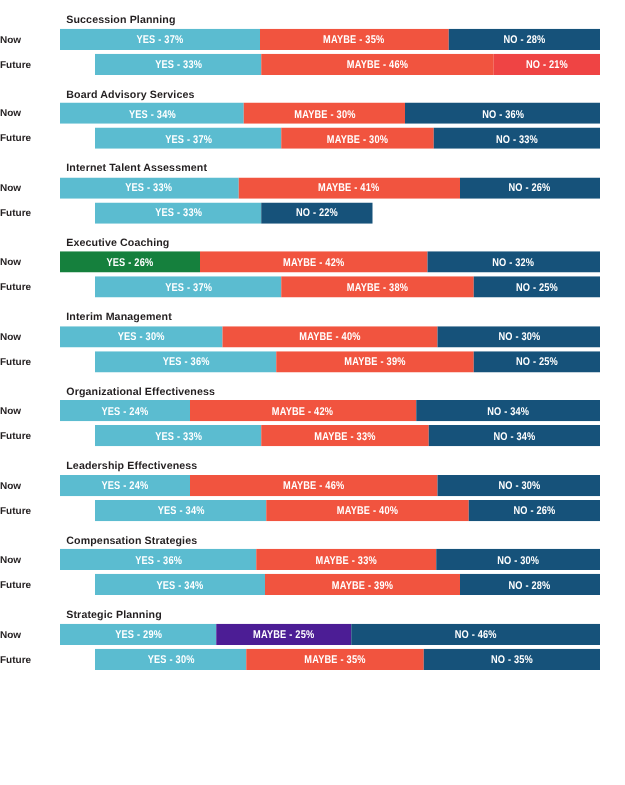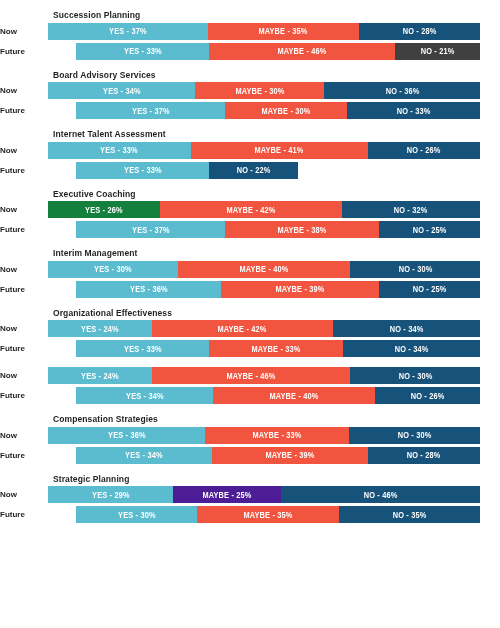--- a/index.html
+++ b/index.html
@@ -103,21 +103,21 @@
       </div>
       <div class="row">
         <div class="row-label">Future</div>
         <div class="bar">
           <div class="seg yes" style="width: 33%; background: rgb(91, 188, 208);">
             <span class="seg-label">YES - 33%</span>
           </div>
           <div class="seg maybe" style="width: 46%; background: rgb(241, 84, 63);">
             <span class="seg-label">MAYBE - 46%</span>
           </div>
-          <div class="seg no" style="width: 21%; background: #404040;">
+          <div class="seg no" style="width: 21%; background: #ef4444;">
             <span class="seg-label">NO - 21%</span>
           </div>
         </div>
       </div>
     </div>
     <div class="group">
       <div class="group-title">Board Advisory Services</div>
       <div class="row">
         <div class="row-label">Now</div>
         <div class="bar">
@@ -262,20 +262,21 @@
           <div class="seg maybe" style="width: 33%; background: rgb(241, 84, 63);">
             <span class="seg-label">MAYBE - 33%</span>
           </div>
           <div class="seg no" style="width: 34%; background: rgb(22, 82, 122);">
             <span class="seg-label">NO - 34%</span>
           </div>
         </div>
       </div>
     </div>
     <div class="group">
+      <div class="group-title">Leadership Effectiveness</div>
       <div class="row">
         <div class="row-label">Now</div>
         <div class="bar">
           <div class="seg yes" style="width: 24%; background: rgb(91, 188, 208);">
             <span class="seg-label">YES - 24%</span>
           </div>
           <div class="seg maybe" style="width: 46%; background: rgb(241, 84, 63);">
             <span class="seg-label">MAYBE - 46%</span>
           </div>
           <div class="seg no" style="width: 30%; background: rgb(22, 82, 122);">

